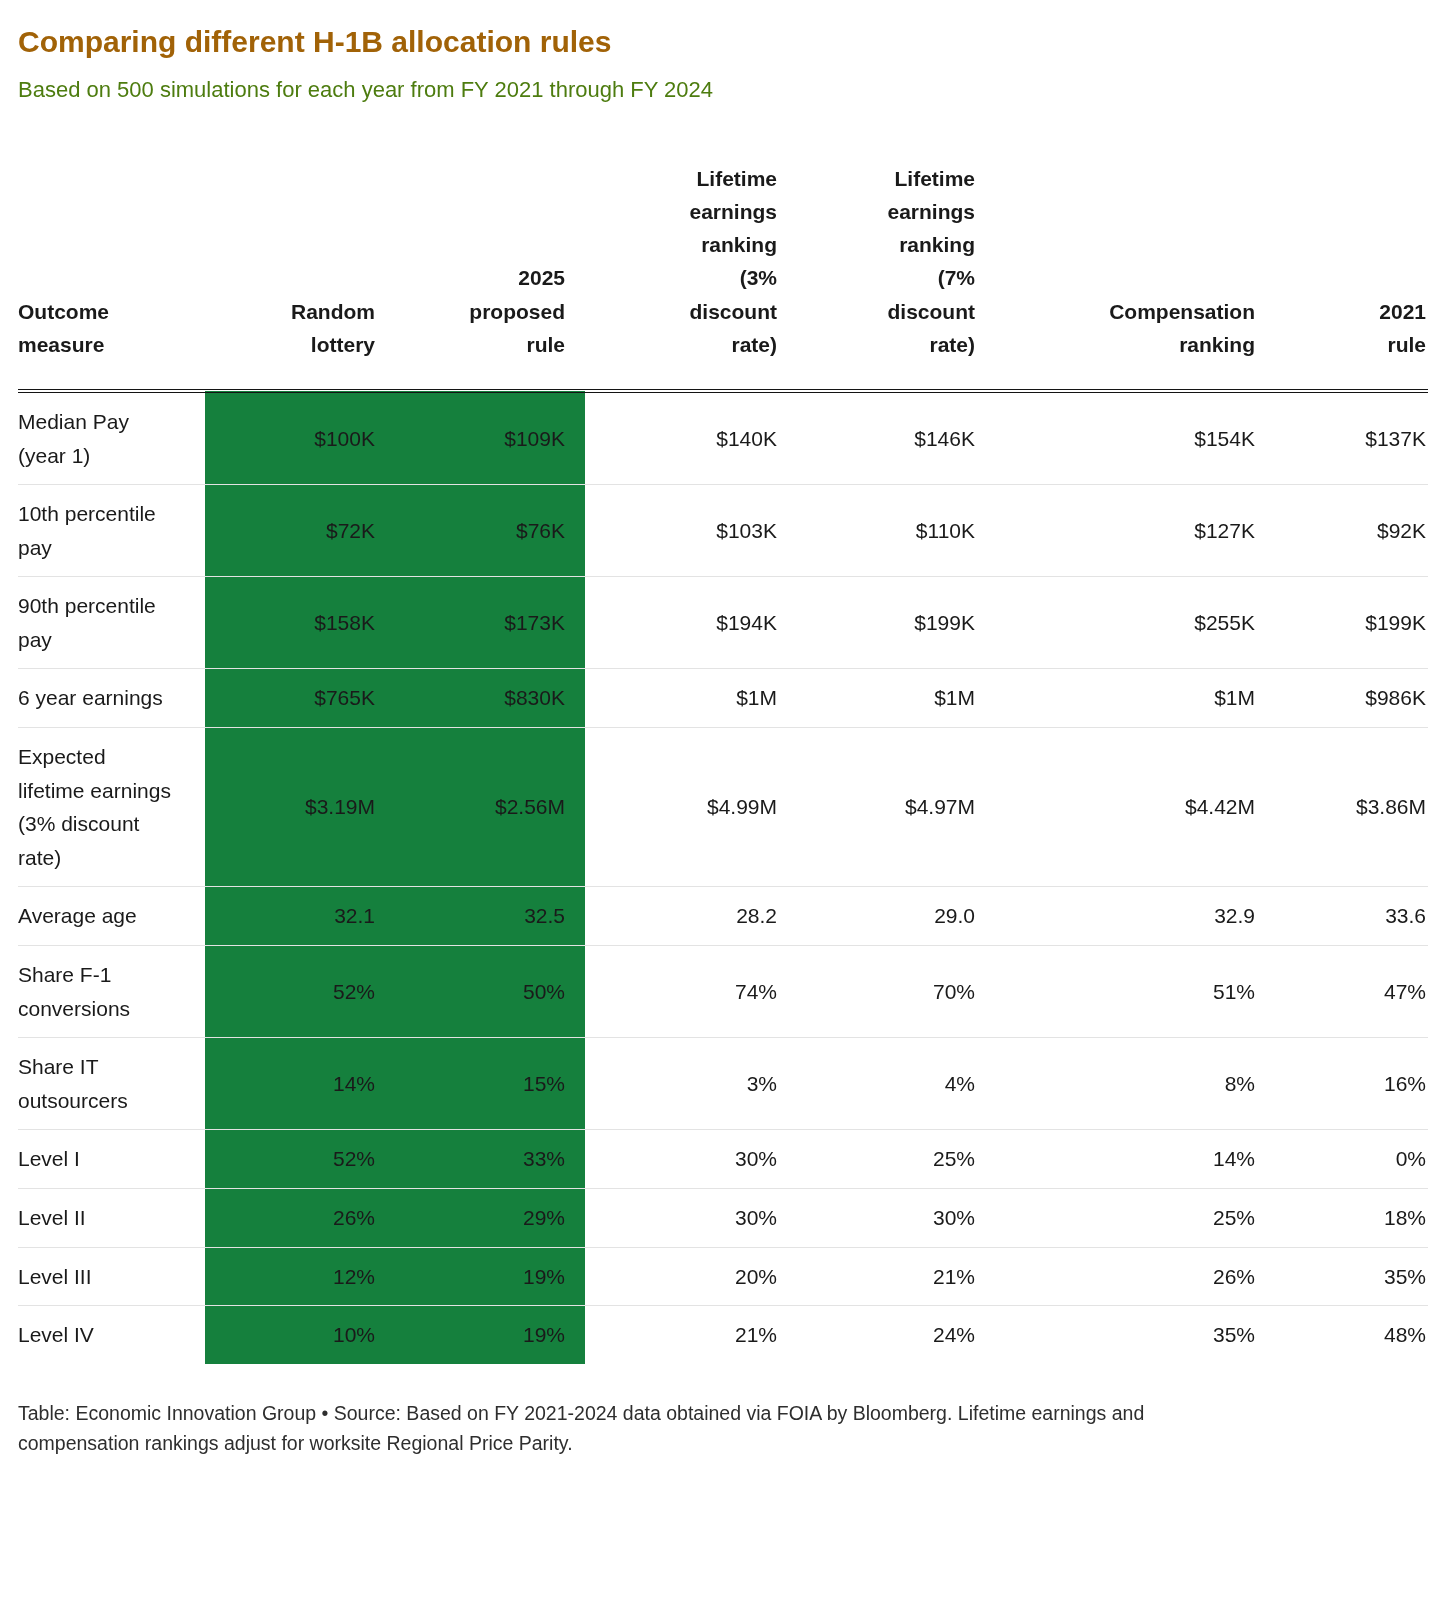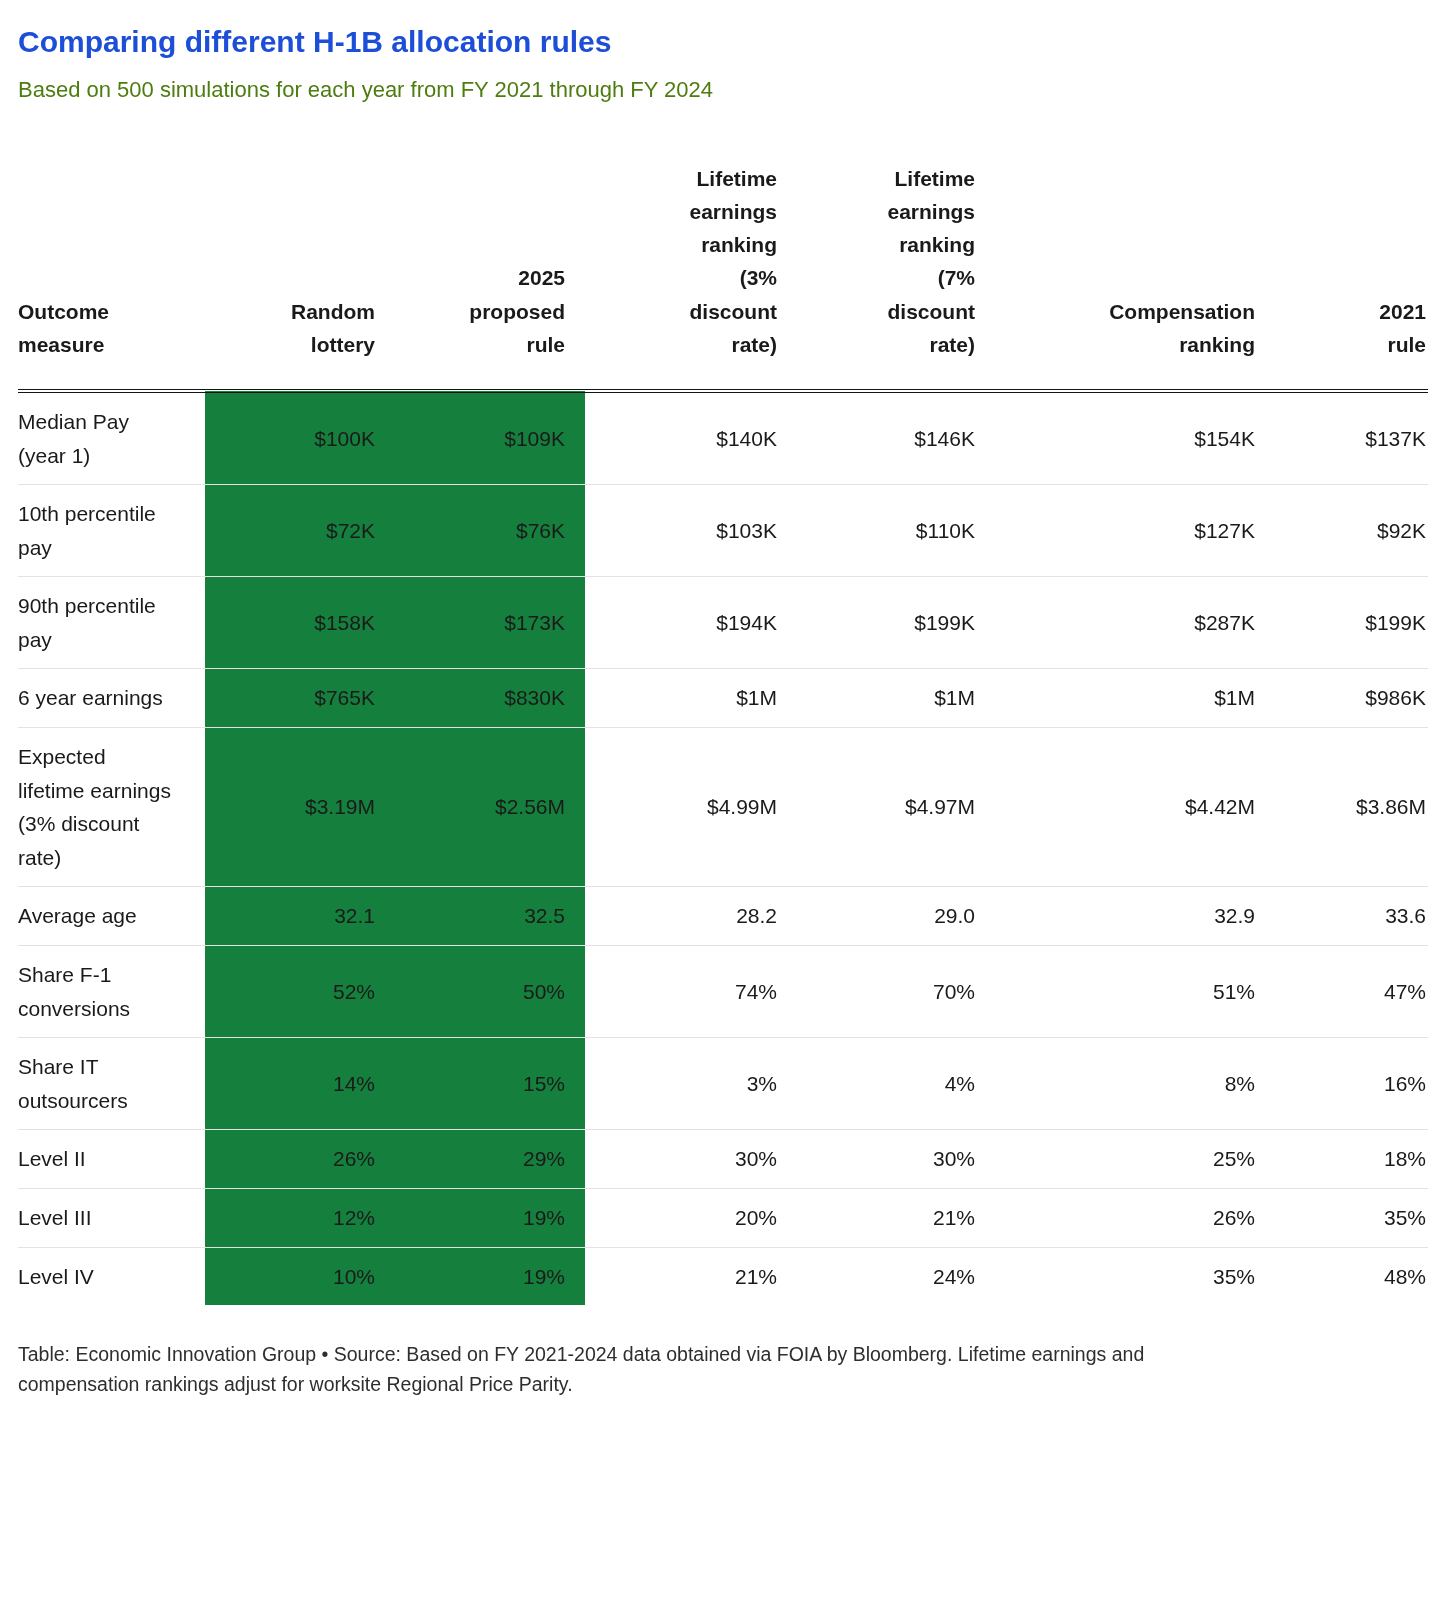--- a/index.html
+++ b/index.html
@@ -16,21 +16,21 @@
   }
   .page {
     padding: 24px 17px 0 18px;
     box-sizing: border-box;
   }
   .title {
     margin: 0 0 14px 0;
     font-size: 30px;
     line-height: 1.2;
     font-weight: 700;
-    color: #1d4ed8;
+    color: #a16207;
   }
   .subtitle {
     margin: 0;
     font-size: 22px;
     line-height: 1.45;
     font-weight: 400;
     color: #4d7c0f;
   }
   table.data-table {
     border-collapse: collapse;
@@ -172,21 +172,21 @@
         <td class="num">$110K</td>
         <td class="num">$127K</td>
         <td class="num c6">$92K</td>
       </tr>
       <tr>
         <th class="measure">90th percentile pay</th>
         <td class="num shade">$158K</td>
         <td class="num shade">$173K</td>
         <td class="num">$194K</td>
         <td class="num">$199K</td>
-        <td class="num">$287K</td>
+        <td class="num">$255K</td>
         <td class="num c6">$199K</td>
       </tr>
       <tr>
         <th class="measure">6 year earnings</th>
         <td class="num shade">$765K</td>
         <td class="num shade">$830K</td>
         <td class="num">$1M</td>
         <td class="num">$1M</td>
         <td class="num">$1M</td>
         <td class="num c6">$986K</td>
@@ -221,20 +221,29 @@
       <tr>
         <th class="measure">Share IT outsourcers</th>
         <td class="num shade">14%</td>
         <td class="num shade">15%</td>
         <td class="num">3%</td>
         <td class="num">4%</td>
         <td class="num">8%</td>
         <td class="num c6">16%</td>
       </tr>
       <tr>
+        <th class="measure">Level I</th>
+        <td class="num shade">52%</td>
+        <td class="num shade">33%</td>
+        <td class="num">30%</td>
+        <td class="num">25%</td>
+        <td class="num">14%</td>
+        <td class="num c6">0%</td>
+      </tr>
+      <tr>
         <th class="measure">Level II</th>
         <td class="num shade">26%</td>
         <td class="num shade">29%</td>
         <td class="num">30%</td>
         <td class="num">30%</td>
         <td class="num">25%</td>
         <td class="num c6">18%</td>
       </tr>
       <tr>
         <th class="measure">Level III</th>

